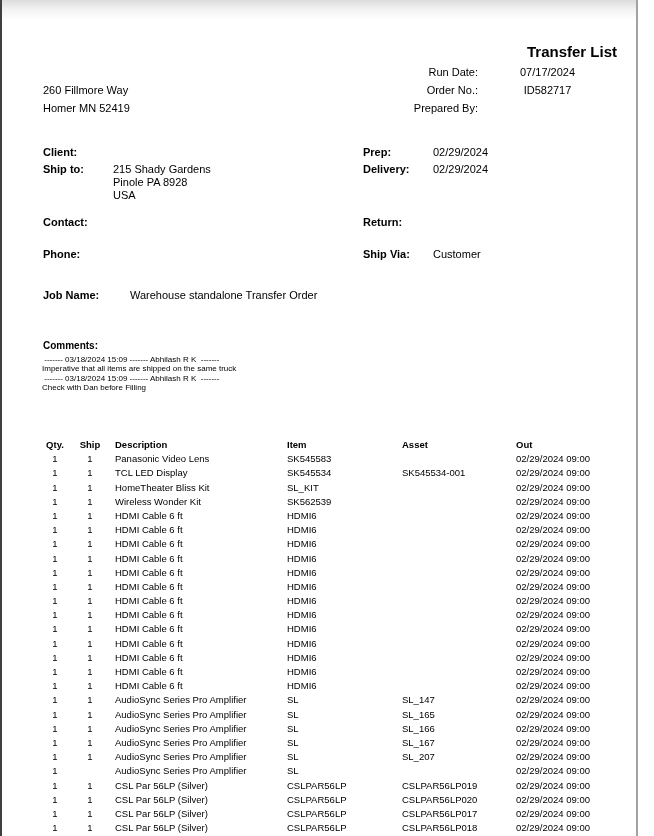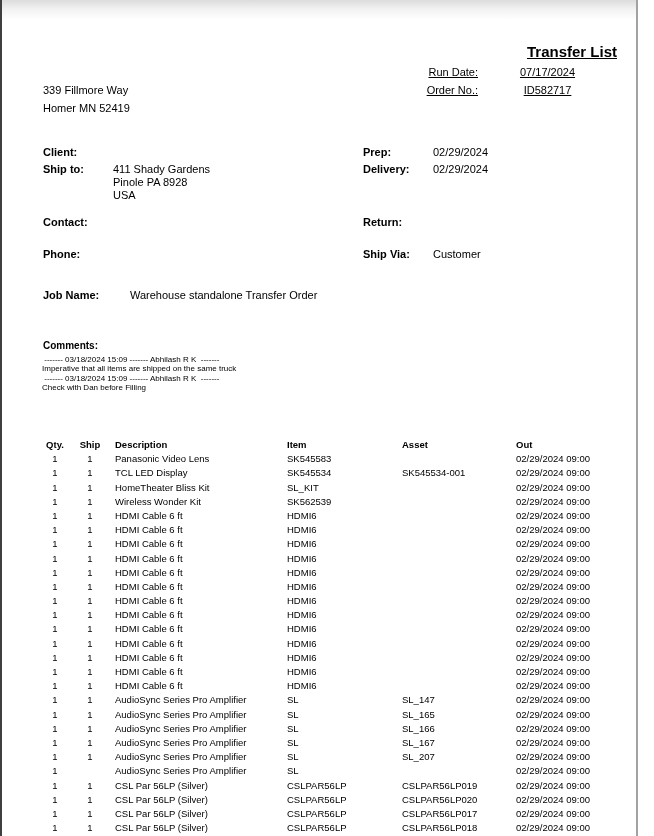--- a/index.html
+++ b/index.html
@@ -7,21 +7,21 @@
     position:relative; width:654px; height:836px; background:#ffffff;
     font-family:"Liberation Sans","DejaVu Sans",sans-serif; color:#000;
     overflow:hidden;
   }
   .edge-left  { position:absolute; left:0; top:0; width:2px; height:836px; background:#3f3f3f; }
   .edge-right { position:absolute; left:636px; top:0; width:2px; height:836px; background:#a2a2a2; }
   .top-shadow { position:absolute; left:2px; top:0; width:634px; height:20px;
                 background:linear-gradient(180deg,#dcdcdc 0px,#f2f2f2 9px,#ffffff 20px); }
 
   
-  .hdr-right { position:absolute; top:41px; right:37px; text-align:right;text-decoration:underline; }
+  .hdr-right { position:absolute; top:41px; right:37px; text-align:right; }
   .hdr-title { font-size:15px; font-weight:bold; line-height:22px; }
   .meta-row  { display:flex; justify-content:flex-end; font-size:11px; line-height:18px; }
   .meta-label{ text-align:right; }
   .meta-value{ width:139px; text-align:center; }
   .company   { position:absolute; left:43px; top:81px; font-size:11px; line-height:18px; }
 
   
   .kv { position:absolute; display:flex; font-size:11px; line-height:13px; }
   .kv .k { font-weight:bold; flex:0 0 70px; }
   .col-l { left:43px; }
@@ -59,35 +59,39 @@
     <div class="hdr-title">Transfer List</div>
     <div id="meta-rows">
         <div class="meta-row">
           <span class="meta-label">Run Date:</span>
           <span class="meta-value">07/17/2024</span>
         </div>
         <div class="meta-row">
           <span class="meta-label">Order No.:</span>
           <span class="meta-value">ID582717</span>
         </div>
+        <div class="meta-row">
+          <span class="meta-label">Prepared By:</span>
+          <span class="meta-value"></span>
+        </div>
       </div>
   </div>
   <div class="company" id="company-address">
-      <div>339 Fillmore Way</div>
+      <div>260 Fillmore Way</div>
       <div>Homer MN 52419</div>
     </div>
 
   <div class="kv col-l y-row1">
     <span class="k">Client:</span>
     <span class="v"></span>
   </div>
   <div class="kv col-l y-row2">
     <span class="k">Ship to:</span>
     <span class="v shipto-lines" id="shipto-lines">
-        <div>411 Shady Gardens</div>
+        <div>215 Shady Gardens</div>
         <div>Pinole PA 8928</div>
         <div>USA</div>
       </span>
   </div>
   <div class="kv col-l y-row3">
     <span class="k">Contact:</span>
     <span class="v"></span>
   </div>
   <div class="kv col-l y-row4">
     <span class="k">Phone:</span>

